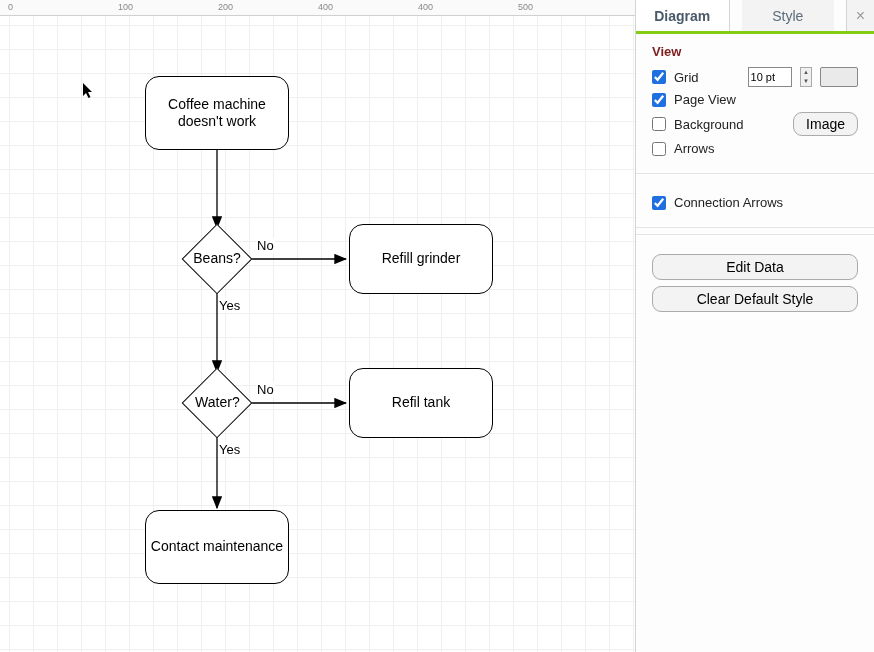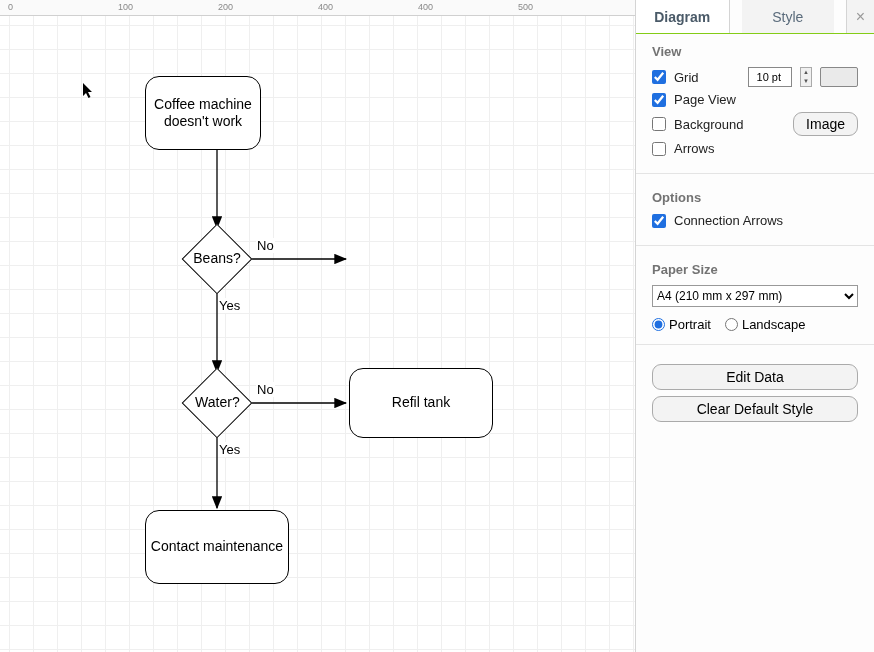--- a/index.html
+++ b/index.html
@@ -100,21 +100,21 @@
   position: absolute;
   right: 0; top: 0;
   width: 239px;
   height: 652px;
   background: #fdfdfd;
   border-left: 1px solid #d4d4d4;
 }
 .tabs {
   display: flex;
   height: 34px;
-  border-bottom: 1px solid #84cc16;
+  border-bottom: 3px solid #84cc16;
   gap: 12px;
 }
 .tab {
   flex: 1;
   display: flex;
   align-items: center;
   justify-content: center;
   font-size: 14px;
   color: #5a6b7b;
   cursor: pointer;
@@ -130,41 +130,41 @@
   width: 28px; flex: none;
   display: flex; align-items:center; justify-content:center;
   color: #999; font-size: 16px; cursor:pointer;
   background:#f3f3f3;
   border-left:1px solid #d4d4d4;
 }
 
 .section { padding: 10px 16px 6px; }
 .section h4 {
   font-size: 13px; font-weight: 600;
-  color: #737373; margin-bottom: 8px;
+  color: #7f1d1d; margin-bottom: 8px;
 }
 .row {
   display: flex;
   align-items: center;
   margin: 5px 0;
   gap: 8px;
   font-size: 13px;
   color: #222;
 }
 .row input[type=checkbox] {
   width: 14px; height: 14px;
   accent-color: #1f6fe0;
 }
 .spacer { flex: 1; }
 .num-input {
   width: 44px; height: 20px;
   border: 1px solid #888;
   font-size: 11px;
   text-align: right;
-  padding-right: 10px;
+  padding-right: 16px;
 }
 .stepper {
   width: 12px; height: 20px;
   border: 1px solid #aaa;
   background: #f0f0f0;
   display:flex; flex-direction:column;
 }
 .stepper div { flex:1; font-size:6px; text-align:center; line-height:8px; color:#555; cursor:pointer;}
 .swatch {
   width: 38px; height: 20px;
@@ -231,29 +231,32 @@
 
       <line x1="252" y1="243" x2="346" y2="243" stroke="#000" stroke-width="1.3" marker-end="url(#arr)"></line>
 
       <line x1="217" y1="275" x2="217" y2="356" stroke="#000" stroke-width="1.3" marker-end="url(#arr)"></line>
 
       <line x1="252" y1="387" x2="346" y2="387" stroke="#000" stroke-width="1.3" marker-end="url(#arr)"></line>
 
       <line x1="217" y1="418" x2="217" y2="492" stroke="#000" stroke-width="1.3" marker-end="url(#arr)"></line>
     </svg>
 
-    <div class="node rounded" style="left:145px; top:60px; width:116px; height:74px;">
+    <div class="node rounded" style="left:145px; top:60px; width:144px; height:74px;">
       <span style="white-space:pre-line">Coffee machine
 doesn't work</span>
     </div>
 
     <div class="node diamond" style="left:192px; top:218px;">
       <span>Beans?</span>
     </div>
 
+    <div class="node rounded" style="left:349px; top:208px; width:144px; height:70px;">
+      <span>Refill grinder</span>
+    </div>
 
     <div class="node diamond" style="left:192px; top:362px;">
       <span>Water?</span>
     </div>
 
     <div class="node rounded" style="left:349px; top:352px; width:144px; height:70px;">
       <span>Refil tank</span>
     </div>
 
     <div class="node rounded" style="left:145px; top:494px; width:144px; height:74px;">
@@ -309,45 +312,28 @@
 
     <div class="row">
       <input type="checkbox" style="">
       <span>Arrows</span>
     </div>
   </div>
 
   <hr class="sep">
 
   <div class="section">
-    <h4>Options</h4>
     <div class="row">
       <input type="checkbox" checked="" style="">
       <span>Connection Arrows</span>
     </div>
   </div>
 
   <hr class="sep">
 
-  <div class="section">
-    <h4>Paper Size</h4>
-    <select class="paper">
-      <option>A4 (210 mm x 297 mm)</option>
-    </select>
-    <div class="radio-row">
-      <label>
-        <input type="radio" name="orient" checked="" style="">
-        <span>Portrait</span>
-      </label>
-      <label>
-        <input type="radio" name="orient" style="">
-        <span>Landscape</span>
-      </label>
-    </div>
-  </div>
 
   <hr class="sep">
 
   <div class="section">
     <button class="btn wide">Edit Data</button>
     <button class="btn wide">Clear Default Style</button>
   </div>
 </div>
 
 </body></html>

